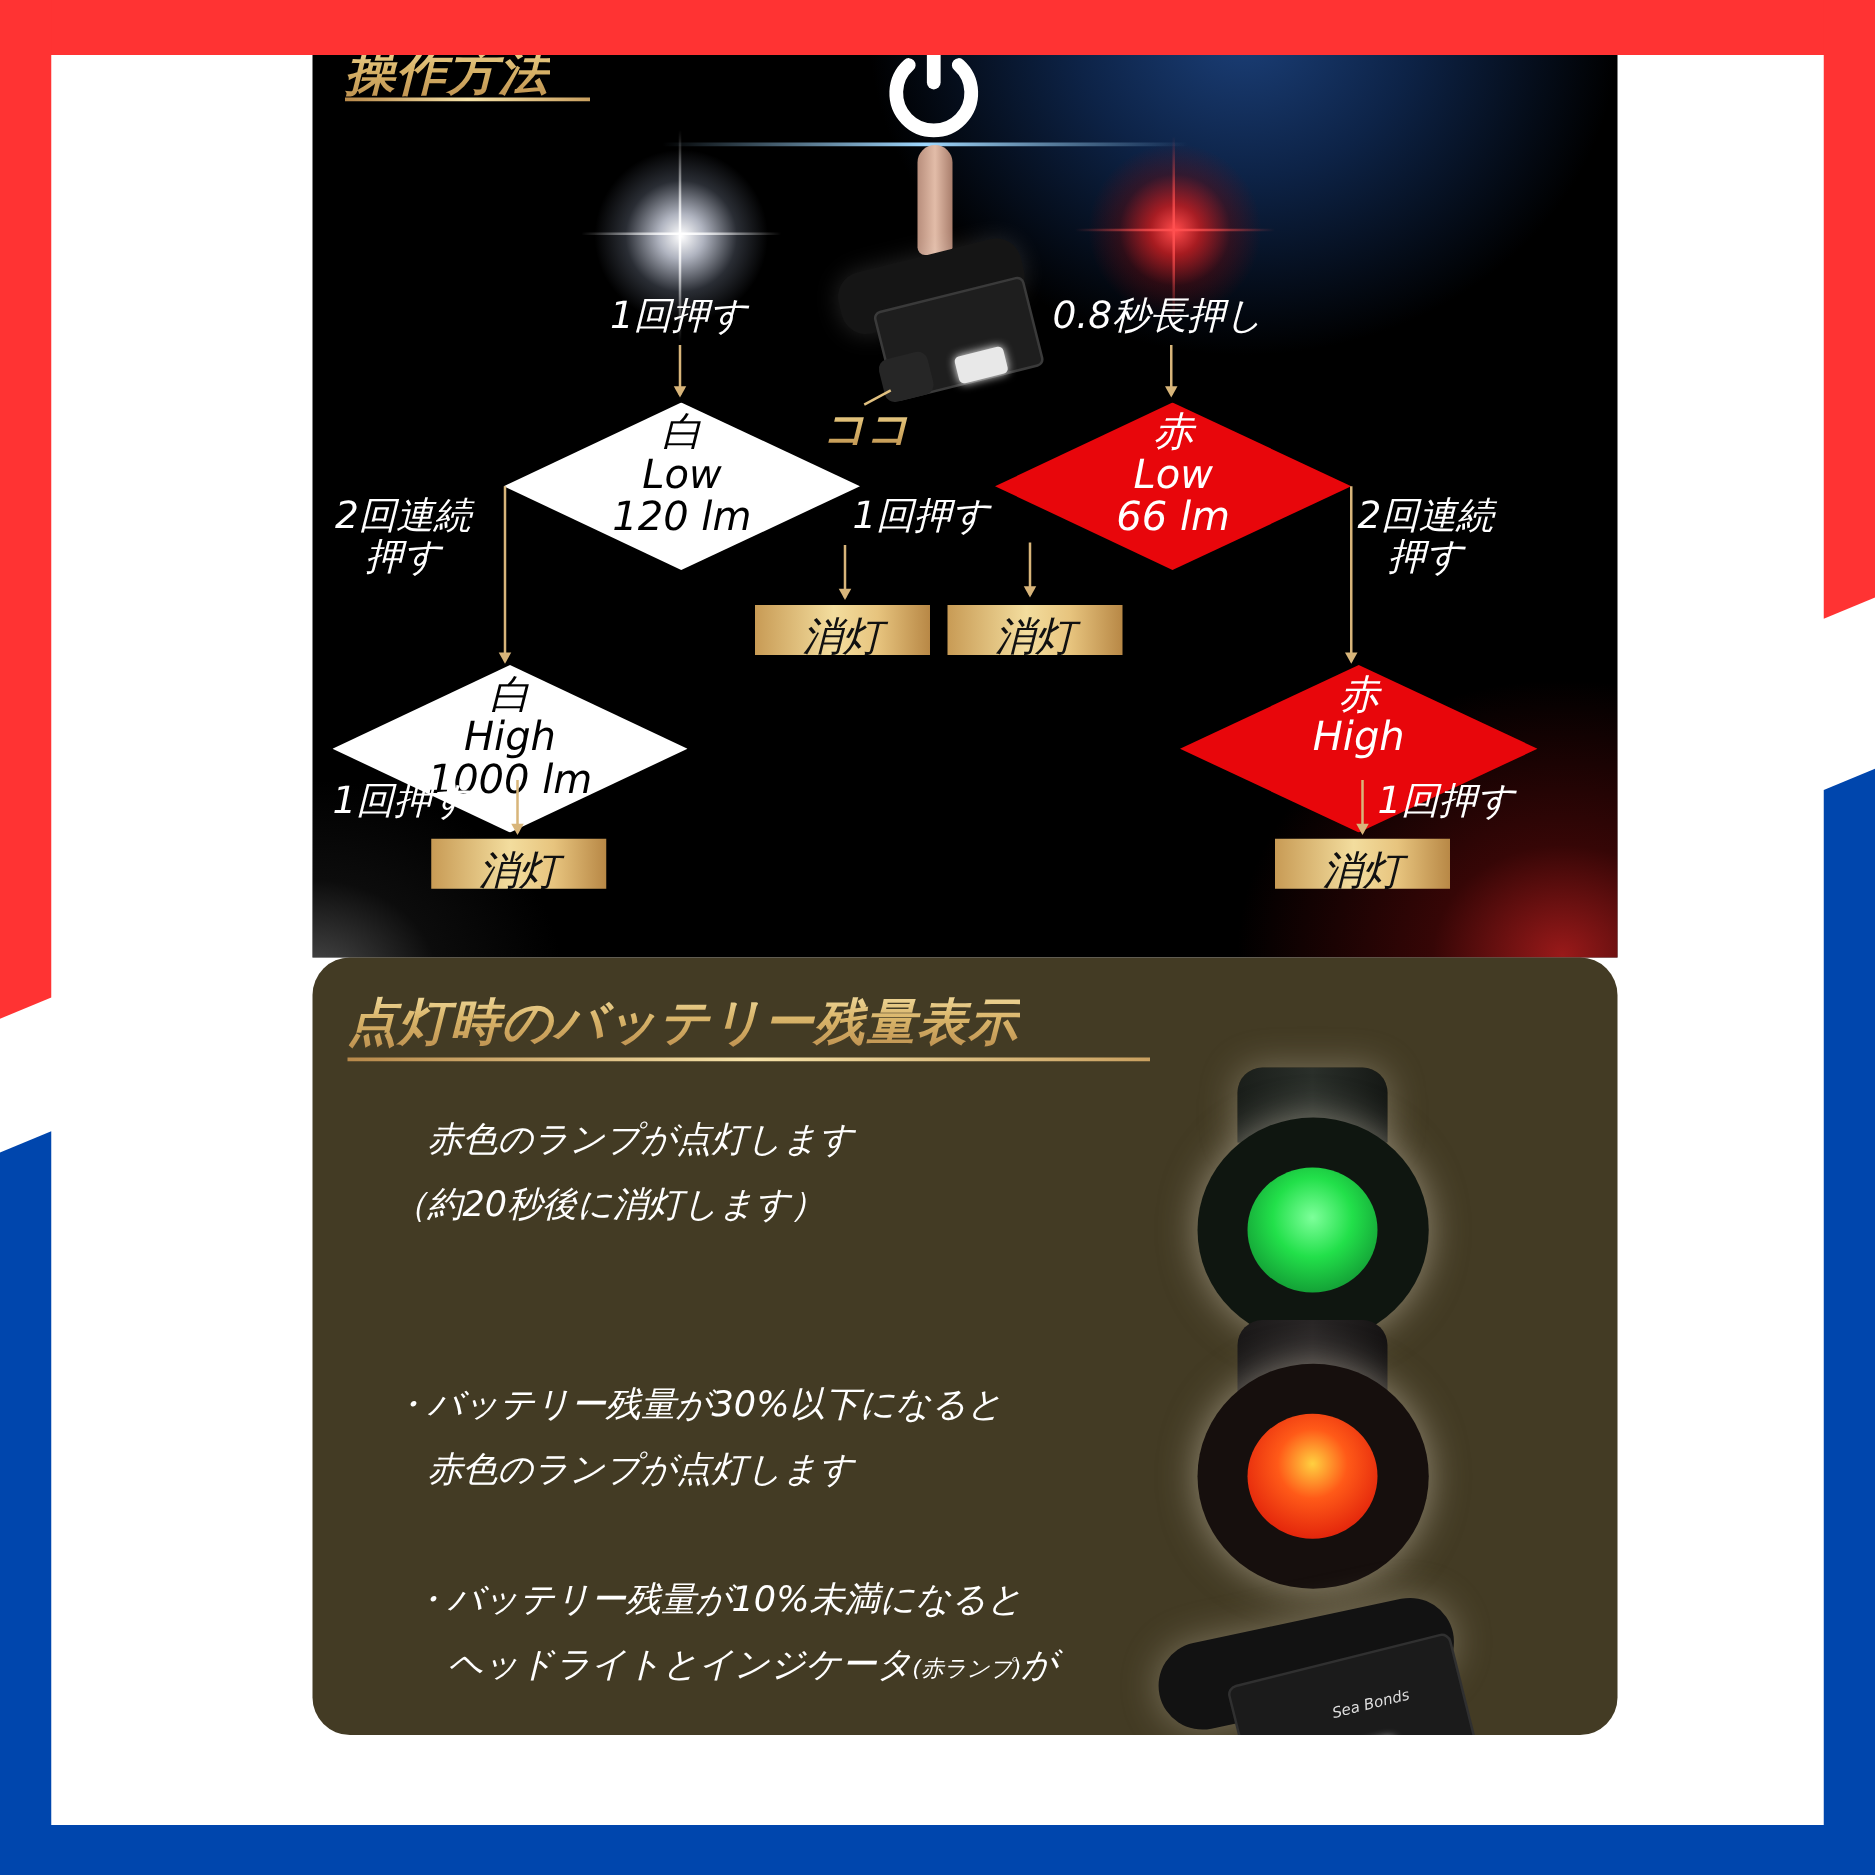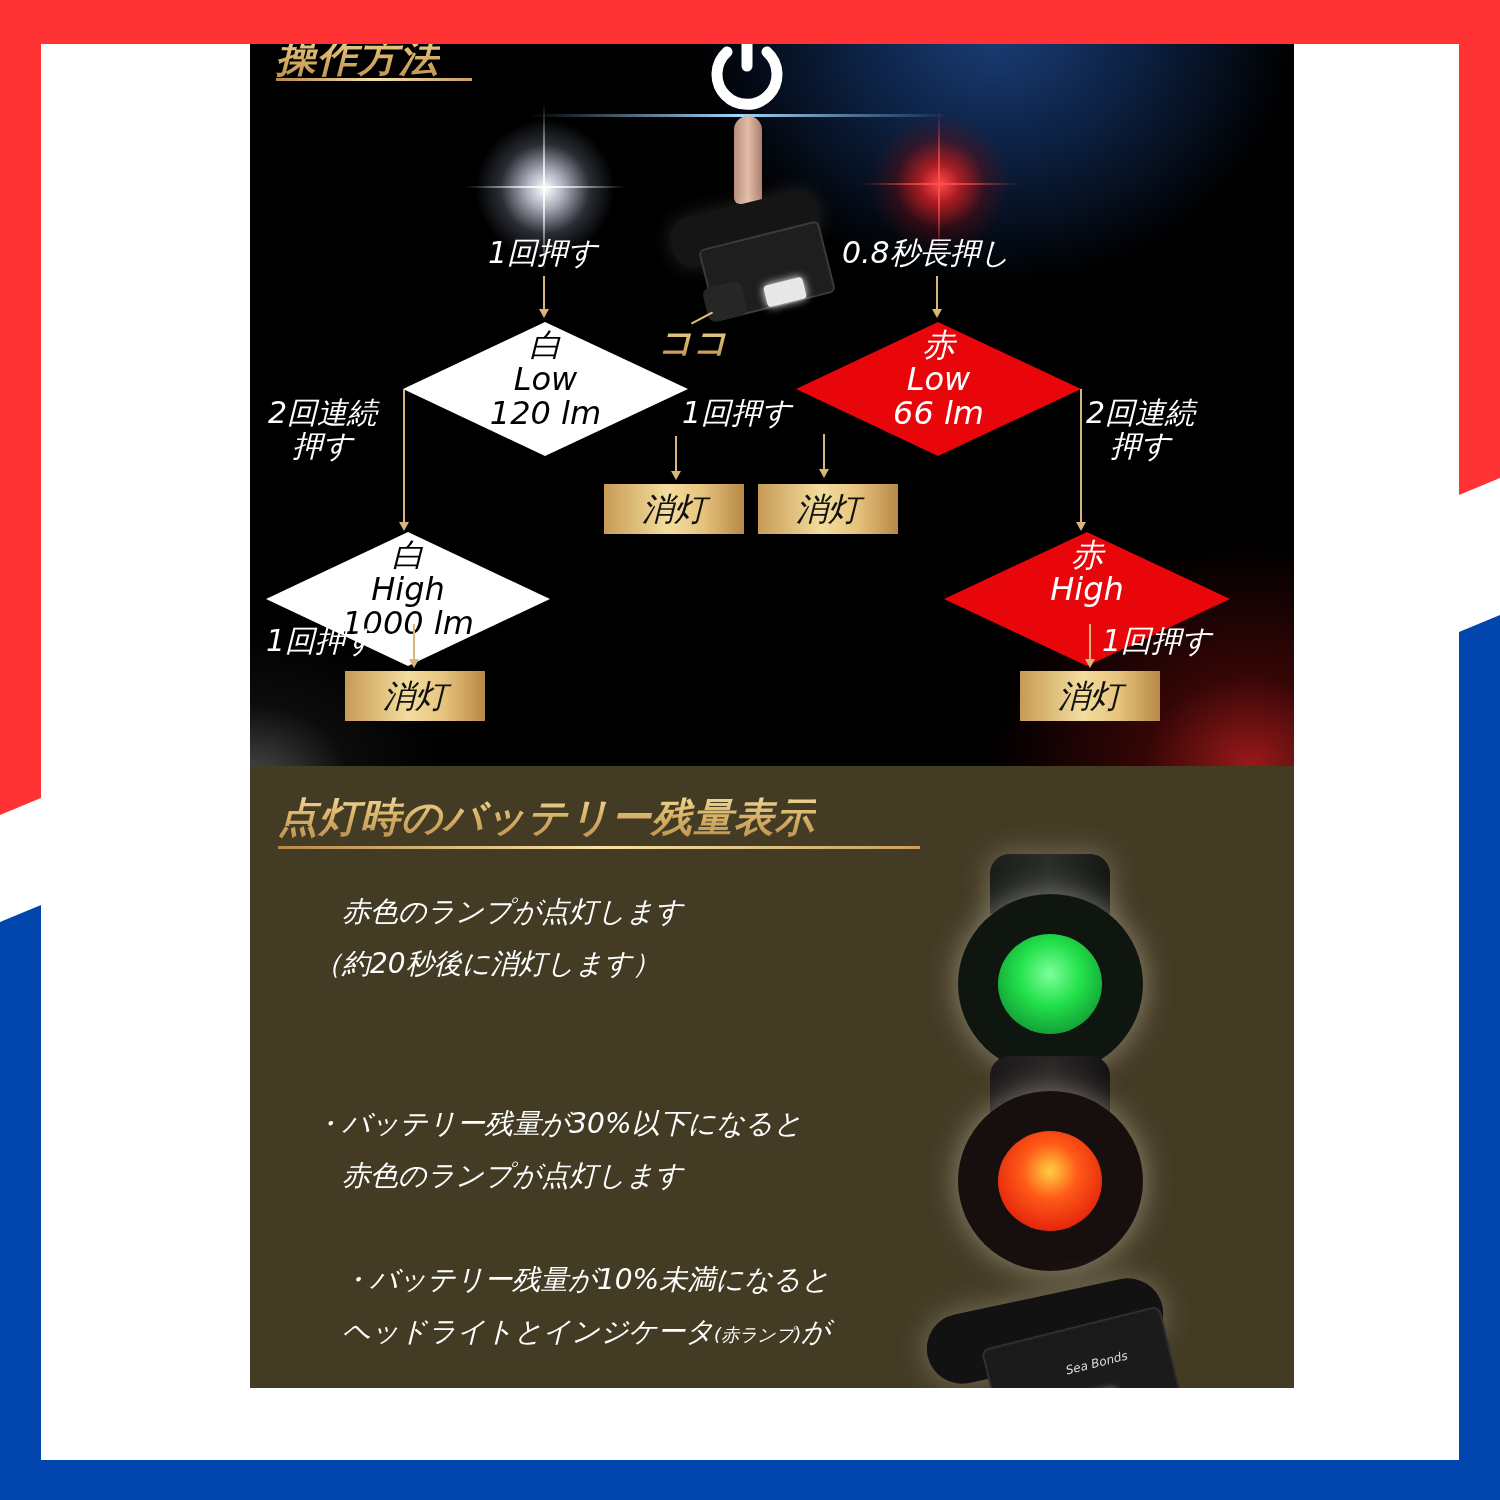--- a/index.html
+++ b/index.html
@@ -14,21 +14,21 @@
   }
   .panel-top {
     top: 44px; height: 722px; overflow: hidden;
     background:
       radial-gradient(ellipse 300px 260px at 745px -20px, #1b3f78 0%, #0d2347 45%, rgba(0,0,0,0) 100%),
       radial-gradient(ellipse 260px 220px at 1000px 720px, rgba(180,30,30,0.85) 0%, rgba(90,10,10,0.6) 40%, rgba(0,0,0,0) 100%),
       radial-gradient(ellipse 200px 160px at 0px 740px, rgba(140,140,140,0.55) 0%, rgba(40,40,40,0.3) 50%, rgba(0,0,0,0) 100%),
       #000000;
   }
   .panel-bottom {
-    top: 766px; height: 622px; background: #433b24; overflow: hidden;
+    top: 766px; height: 622px; background: #433b24; overflow: hidden; border-radius: 30px;
   }
   .gold-text {
     background: linear-gradient(180deg, #f6e2a8 0%, #d9b56a 45%, #b8894a 100%);
     -webkit-background-clip: text; background-clip: text; color: transparent;
     font-weight: bold; font-style: italic;
   }
   .section-title { position: absolute; font-size: 40px; letter-spacing: 1px; white-space: nowrap; }
   .section-rule { position: absolute; height: 3px; background: linear-gradient(90deg, #b8894a, #f6e2a8, #c9a060); }
   .glow { position: absolute; border-radius: 50%; }
   .flare-h, .flare-v { position: absolute; }
@@ -38,21 +38,21 @@
   }
   .diamond { position: absolute; }
   .diamond svg { position: absolute; left: 0; top: 0; }
   .diamond-text {
     position: absolute; left: 0; width: 100%; text-align: center;
     font-style: italic; font-size: 32px; line-height: 34px;
   }
   .diamond.white .diamond-text { color: #000000; }
   .diamond.red .diamond-text { color: #ffffff; }
   .off-box {
-    position: absolute; width: 140px; height: 50px;
+    position: absolute; width: 140px; height: 40px;
     background: linear-gradient(90deg, #c89b55 0%, #f3dd9e 45%, #e7c47e 70%, #b88846 100%);
     color: #111; font-size: 32px; font-style: italic; text-align: center; line-height: 50px;
   }
   .arrow { position: absolute; width: 2px; background: #d8b57a; }
   .arrow::after {
     content: ""; position: absolute; left: -4px; bottom: -2px;
     border-left: 5px solid transparent; border-right: 5px solid transparent; border-top: 9px solid #d8b57a;
   }
   .bullet-text {
     position: absolute; color: #ffffff; font-style: italic; font-size: 28px;
@@ -191,21 +191,21 @@
   <div class="bullet-text" style="left:64px; top:120px;">
     <div>　赤色のランプが点灯します</div>
     <div>（約20秒後に消灯します）</div>
   </div>
 
   <div class="bullet-text" style="left:64px; top:332px;">
     <div>・バッテリー残量が30%以下になると</div>
     <div>　赤色のランプが点灯します</div>
   </div>
 
-  <div class="bullet-text" style="left:64px; top:488px;text-align:right;">
+  <div class="bullet-text" style="left:80px; top:488px;">
     <div>・バッテリー残量が10%未満になると</div>
     <div><span>　ヘッドライトとインジケータ</span><span class="small-paren">(赤ランプ)</span><span>が</span></div>
   </div>
 
   <div style="position:absolute; left:708px; top:88px; width:200px; height:190px;">
     <div style="position:absolute; left:32px; top:0; width:120px; height:60px; background:linear-gradient(90deg,#1a1e1a,#2a2f2a,#151815); border-radius:20px 20px 0 0; box-shadow:0 0 30px rgba(230,220,200,0.35);"></div>
     <div style="position:absolute; left:0; top:40px; width:185px; height:180px; border-radius:50%; background:#0f1610; box-shadow:0 0 30px rgba(230,220,200,0.5);"></div>
     <div style="position:absolute; left:40px; top:80px; width:104px; height:100px; border-radius:50%; background:radial-gradient(circle at 50% 40%, #7dff9a 0%, #22e04a 40%, #129a34 80%);"></div>
   </div>
 

